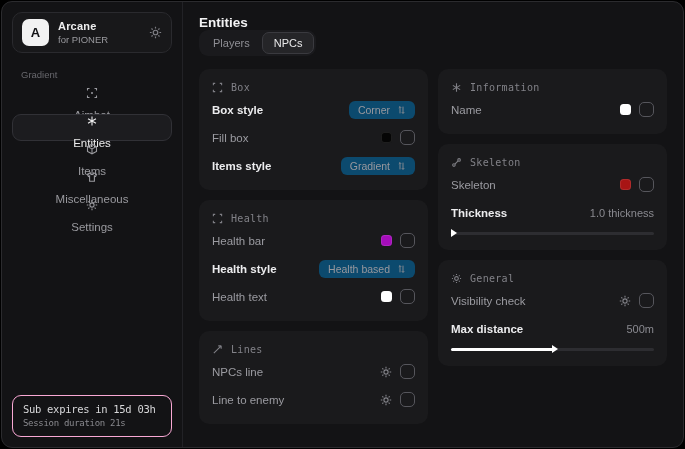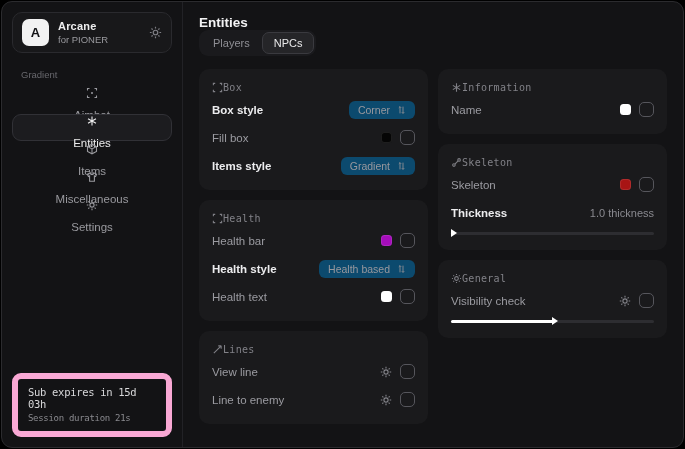--- a/index.html
+++ b/index.html
@@ -20,40 +20,40 @@
   .brand-sub  { font-size:9.5px; color:#9a9a9f; margin-top:2px; }
   .brand-gear { margin-left:auto; color:#7e7e84; display:flex; cursor:pointer; }
 
   .category-label { margin:16px 0 6px 9px; font-size:9.5px; color:#68686d; }
   .nav-item { height:27px; display:flex; align-items:center; gap:10px; padding:0 9px;
               border-radius:9px; border:1px solid transparent; color:#9a9a9f;
               font-size:11.5px; margin-bottom:1px; cursor:pointer;flex-direction:column; }
   .nav-item.active { background:#1c1c1f; border-color:#313136; color:#ededee; }
   .nav-icon { display:flex; width:13px; justify-content:center; color:inherit; }
 
-  .footer-card { margin-top:auto; border:6px solid #f9a8d4; border-radius:9px;
+  .footer-card { margin-top:auto; border:1px solid #f9a8d4; border-radius:9px;
                  padding:7px 10px 8px; font-family:"DejaVu Sans Mono", monospace; }
   .footer-line1 { font-size:10.5px; color:#d8d8da; letter-spacing:-.3px; }
   .footer-line2 { font-size:9px; color:#8a8a8f; margin-top:3px; letter-spacing:-.3px; }
 
   
   .main { flex:1; padding:13px 16px 12px; display:flex; flex-direction:column; overflow:hidden; }
   .page-title { font-size:13.5px; font-weight:bold; color:#f2f2f3; }
   .tabs { display:inline-flex; background:#1a1a1d; border-radius:9px;
           padding:2px; align-self:flex-start; }
   .tab { padding:4px 11px; border-radius:7px; border:1px solid transparent;
          font-size:11px; color:#8f8f95; cursor:pointer; }
   .tab.active { background:#252528; border-color:#3a3a3f; color:#e9e9ea; }
 
   .content { margin-top:13px; display:grid; grid-template-columns:1fr 1fr; gap:10px;
              align-items:start; }
   .col { display:flex; flex-direction:column; gap:10px; }
 
   .card { background:#1a1a1c; border-radius:10px; padding:10px 13px 13px; }
-  .card-header { display:flex; align-items:center; color:#828288;
+  .card-header { display:flex; align-items:center; gap:8px; color:#828288;
                  font-family:"DejaVu Sans Mono", monospace; font-size:10px;
                  letter-spacing:.3px; margin-bottom:4px; padding-top:3px; }
   .card-header .hicon { display:flex; color:#7f7f85; }
 
   .row { display:flex; align-items:center; justify-content:space-between;
          min-height:23px; margin-top:5px; }
   .row-label { font-size:11.5px; color:#9b9ba1; }
   .row-label.strong { color:#ececee; font-weight:bold; }
   .controls { display:flex; align-items:center; gap:8px; }
   .swatch { width:11px; height:11px; border-radius:3.5px;
@@ -253,21 +253,21 @@
           <div class="card-header">
             <span class="hicon">
               <svg width="11" height="11" viewBox="0 0 12 12" fill="none" stroke="currentColor" stroke-width="1.2">
                 <path d="M2 10L10 2M10 2H6.8M10 2v3.2"></path>
               </svg>
             </span>
             <span>Lines</span>
           </div>
 
           <div class="row">
-            <span class="row-label">View line</span>
+            <span class="row-label">NPCs line</span>
             <span class="controls">
               <span class="mini-gear">
                 <svg width="12" height="12" viewBox="0 0 12 12" fill="none" stroke="currentColor" stroke-width="1.1">
                   <circle cx="6" cy="6" r="2.1"></circle>
                   <path d="M6 .8v1.6M6 9.6v1.6M.8 6h1.6M9.6 6h1.6M2.3 2.3l1.1 1.1M8.6 8.6l1.1 1.1M9.7 2.3L8.6 3.4M3.4 8.6L2.3 9.7"></path>
                 </svg>
               </span>
               <span class="checkbox"></span>
             </span>
           </div>
@@ -355,20 +355,24 @@
               <span class="mini-gear">
                 <svg width="12" height="12" viewBox="0 0 12 12" fill="none" stroke="currentColor" stroke-width="1.1">
                   <circle cx="6" cy="6" r="2.1"></circle>
                   <path d="M6 .8v1.6M6 9.6v1.6M.8 6h1.6M9.6 6h1.6M2.3 2.3l1.1 1.1M8.6 8.6l1.1 1.1M9.7 2.3L8.6 3.4M3.4 8.6L2.3 9.7"></path>
                 </svg>
               </span>
               <span class="checkbox"></span>
             </span>
           </div>
 
+          <div class="row">
+            <span class="row-label strong">Max distance</span>
+            <span class="slider-value">500m</span>
+          </div>
           <div class="slider">
             <div class="slider-fill" style="width: 51%;"></div>
           </div>
         </div>
 
       </div>
     </div>
   </div>
 </div>
 

